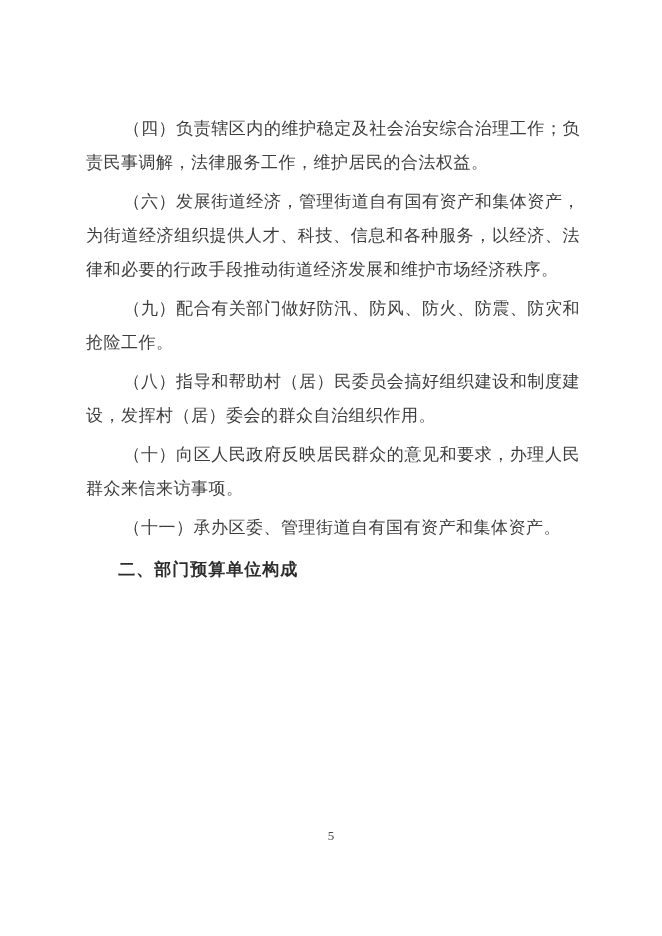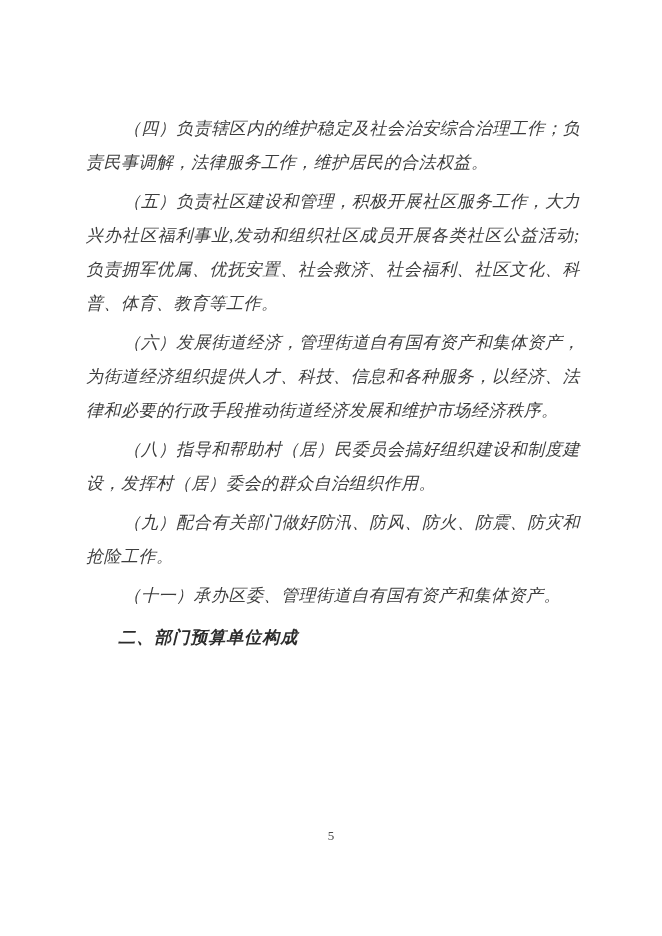--- a/index.html
+++ b/index.html
@@ -13,21 +13,20 @@
     height: 936px;
     background: #ffffff;
     overflow: hidden;
     font-family: "Liberation Serif", "DejaVu Serif", serif;
   }
   .body-text {
     position: absolute;
     top: 112px;
     left: 86px;
     width: 494px;
-    font-style: italic;
   }
   .para {
     margin: 0 0 5px 0;
     font-size: 17px;
     line-height: 34px;
     color: #3d3d3d;
     text-align: justify;
     text-justify: inter-ideograph;
     text-indent: 2.2em;
     letter-spacing: 0.5px;
@@ -55,23 +54,23 @@
     color: #4a4a4a;
     font-family: "Liberation Serif", "DejaVu Serif", serif;
   }
 </style>
 </head>
 <body>
 
 <div class="page">
   <main class="body-text">
     <p class="para">（四）负责辖区内的维护稳定及社会治安综合治理工作；负责民事调解，法律服务工作，维护居民的合法权益。</p>
-    <p class="para">（五）负责社区建设和管理，积极开展社区服务工作，大力兴办社区福利事业,发动和组织社区成员开展各类社区公益活动;负责拥军优属、优抚安置、社会救济、社会福利、社区文化、科普、体育、教育等工作。</p>
     <p class="para">（六）发展街道经济，管理街道自有国有资产和集体资产，为街道经济组织提供人才、科技、信息和各种服务，以经济、法律和必要的行政手段推动街道经济发展和维护市场经济秩序。</p>
+    <p class="para">（九）配合有关部门做好防汛、防风、防火、防震、防灾和抢险工作。</p>
     <p class="para">（八）指导和帮助村（居）民委员会搞好组织建设和制度建设，发挥村（居）委会的群众自治组织作用。</p>
-    <p class="para">（九）配合有关部门做好防汛、防风、防火、防震、防灾和抢险工作。</p>
+    <p class="para">（十）向区人民政府反映居民群众的意见和要求，办理人民群众来信来访事项。</p>
     <p class="para">（十一）承办区委、管理街道自有国有资产和集体资产。</p>
     <h2 class="section-heading">二、部门预算单位构成</h2>
   </main>
   <footer class="page-footer">
     <span class="page-number">5</span>
   </footer>
 </div>
 
 </body></html>

